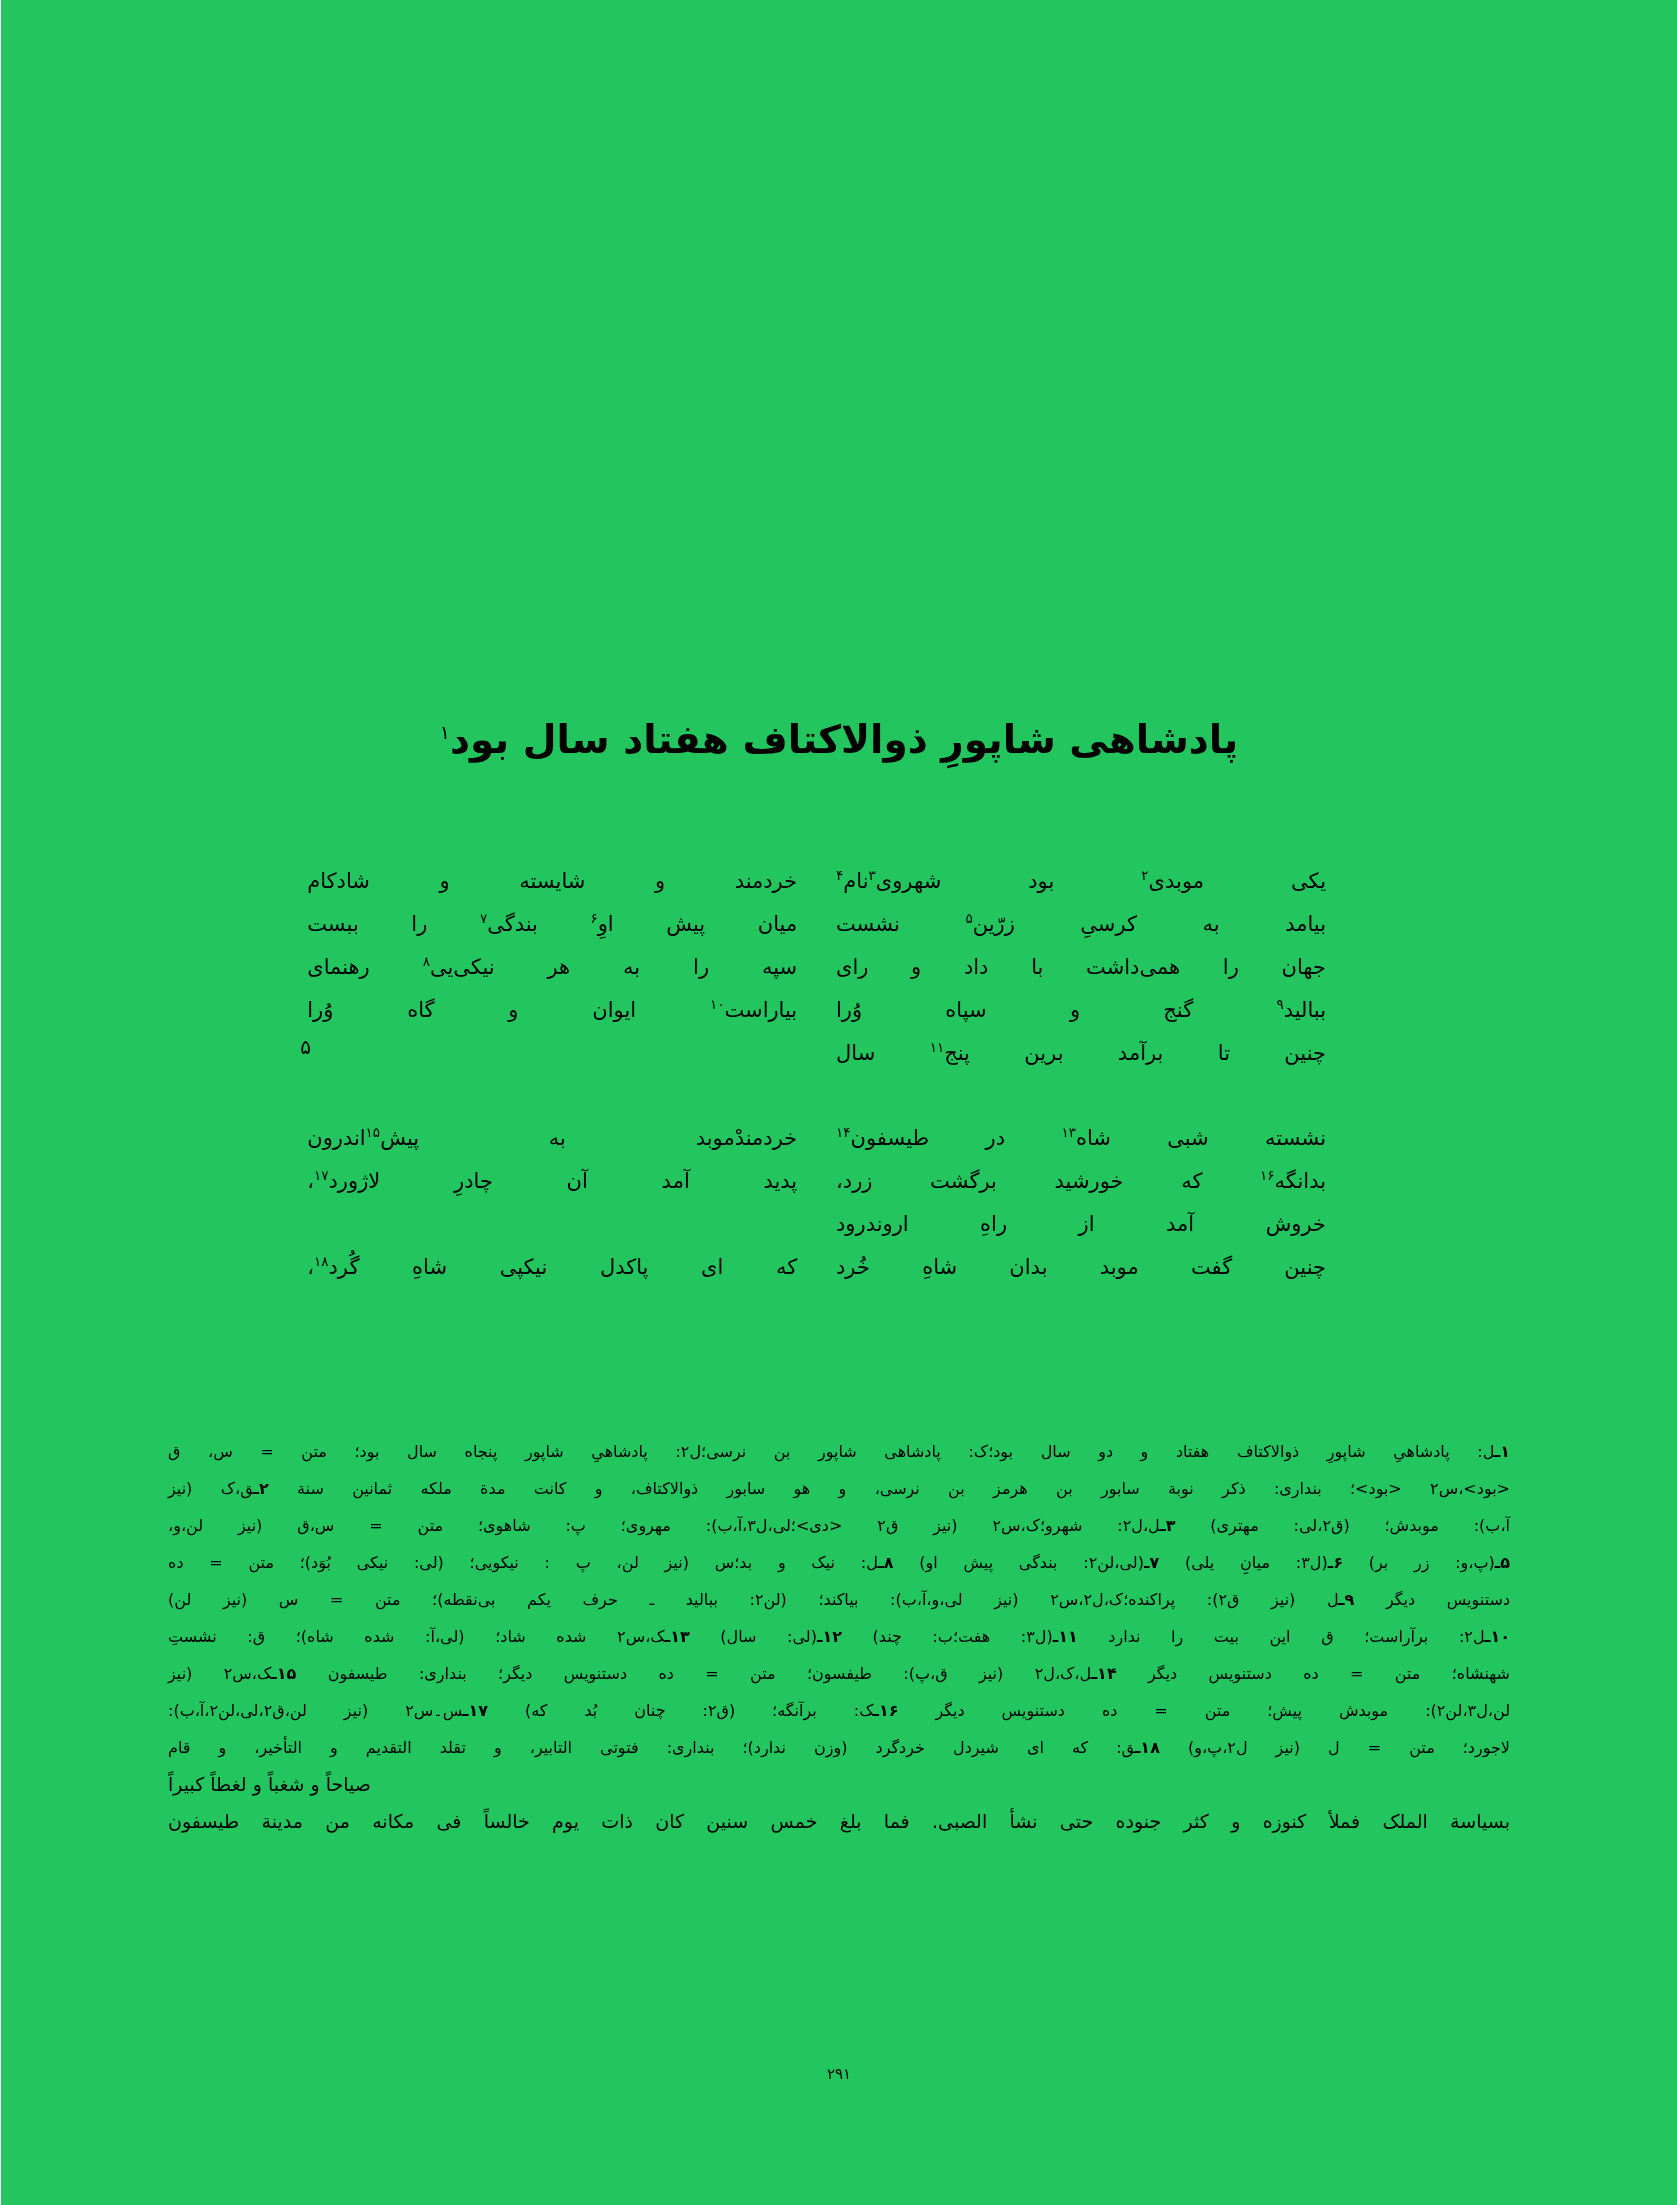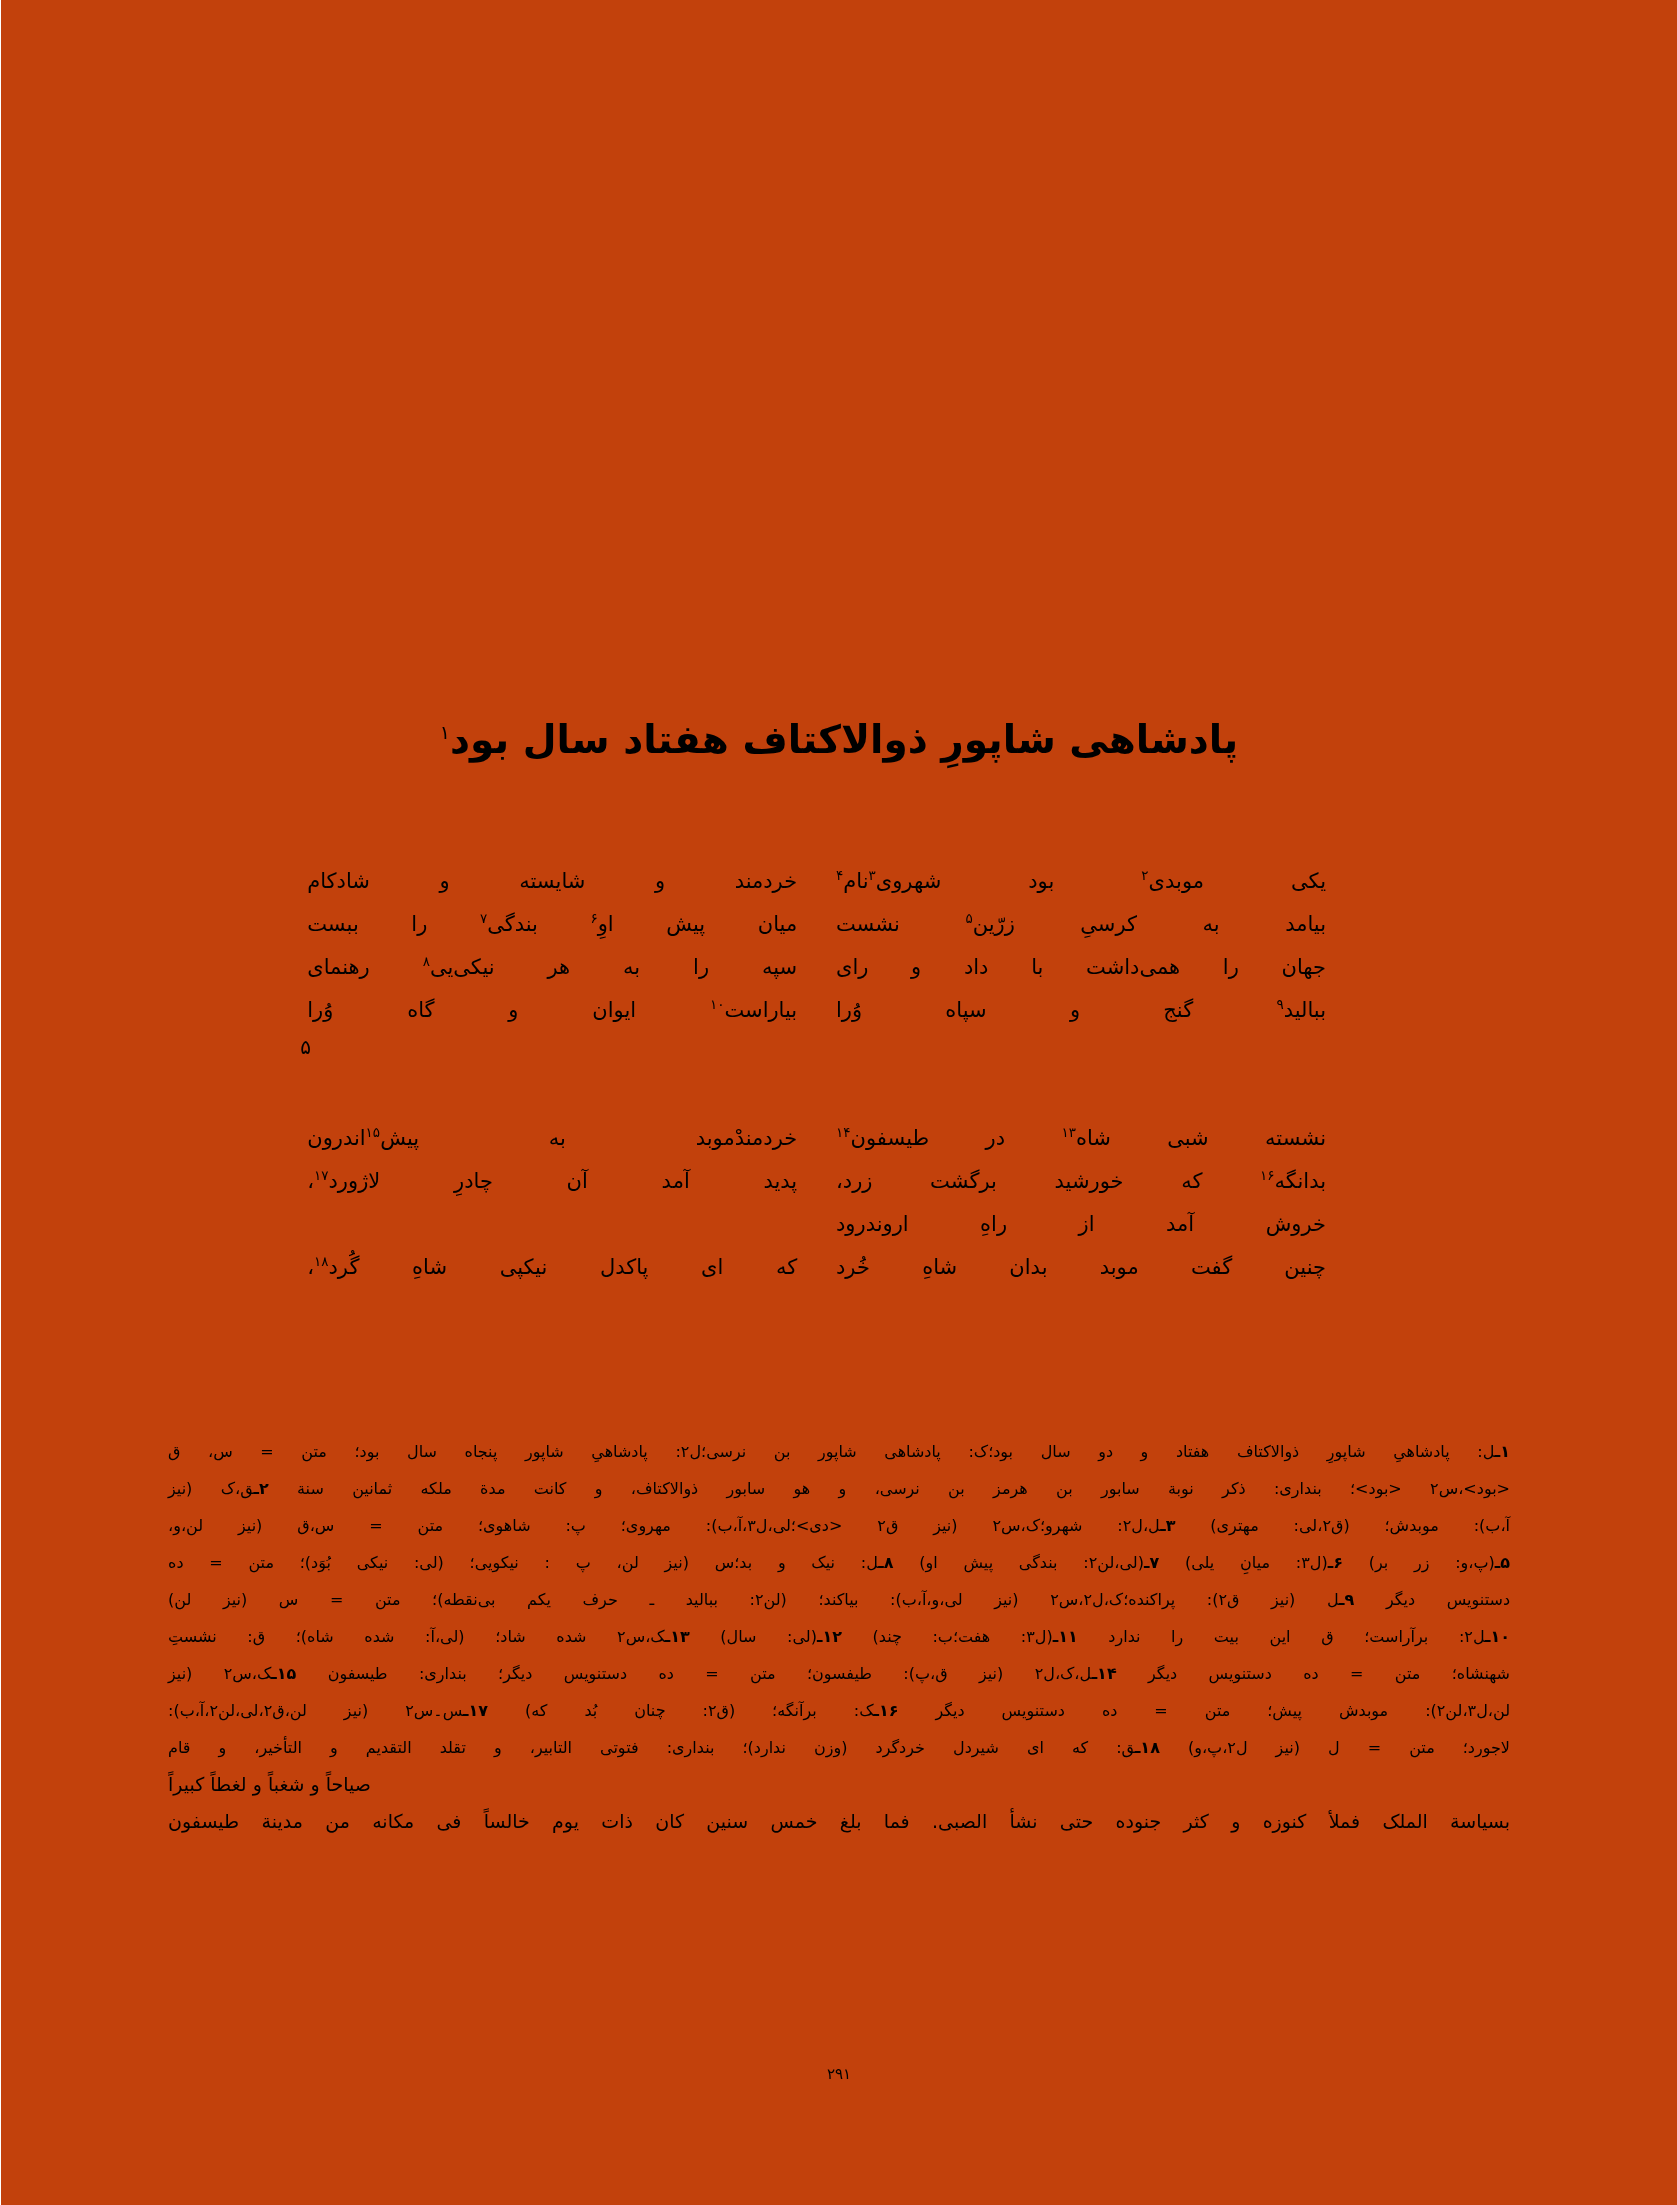--- a/index.html
+++ b/index.html
@@ -12,21 +12,21 @@
     width: 1678px;
     height: 2205px;
     font-family: "DejaVu Sans", sans-serif;
     color: #000000;
     position: relative;
     overflow: hidden;
   }
   .page {
     position: absolute;
     inset: 0;
-    background: #c2410c;
+    background: #22c55e;
   }
 
   
   .title-block {
     position: absolute;
     top: 717px;
     left: 0;
     right: 0;
     text-align: center;
   }
@@ -165,20 +165,21 @@
         <div class="hemistich right">جهان را همی‌داشت با داد و رای</div>
         <div class="hemistich left">سپه را به هر نیکی‌یی<sup>۸</sup> رهنمای</div>
       </div>
       <div class="couplet">
         <div class="num-gutter"></div>
         <div class="hemistich right">ببالید<sup>۹</sup> گنج و سپاه وُرا</div>
         <div class="hemistich left">بیاراست<sup>۱۰</sup> ایوان و گاه وُرا</div>
       </div>
       <div class="couplet">
         <div class="num-gutter">۵</div>
+        <div class="hemistich right">چنین تا برآمد برین پنج<sup>۱۱</sup> سال</div>
       </div>
     </div>
 
     <div class="verse-block">
       <div class="couplet">
         <div class="num-gutter"></div>
         <div class="hemistich right">نشسته شبی شاه<sup>۱۳</sup> در طیسفون<sup>۱۴</sup></div>
         <div class="hemistich left">خردمندْموبد به پیش<sup>۱۵</sup>اندرون</div>
       </div>
       <div class="couplet">

